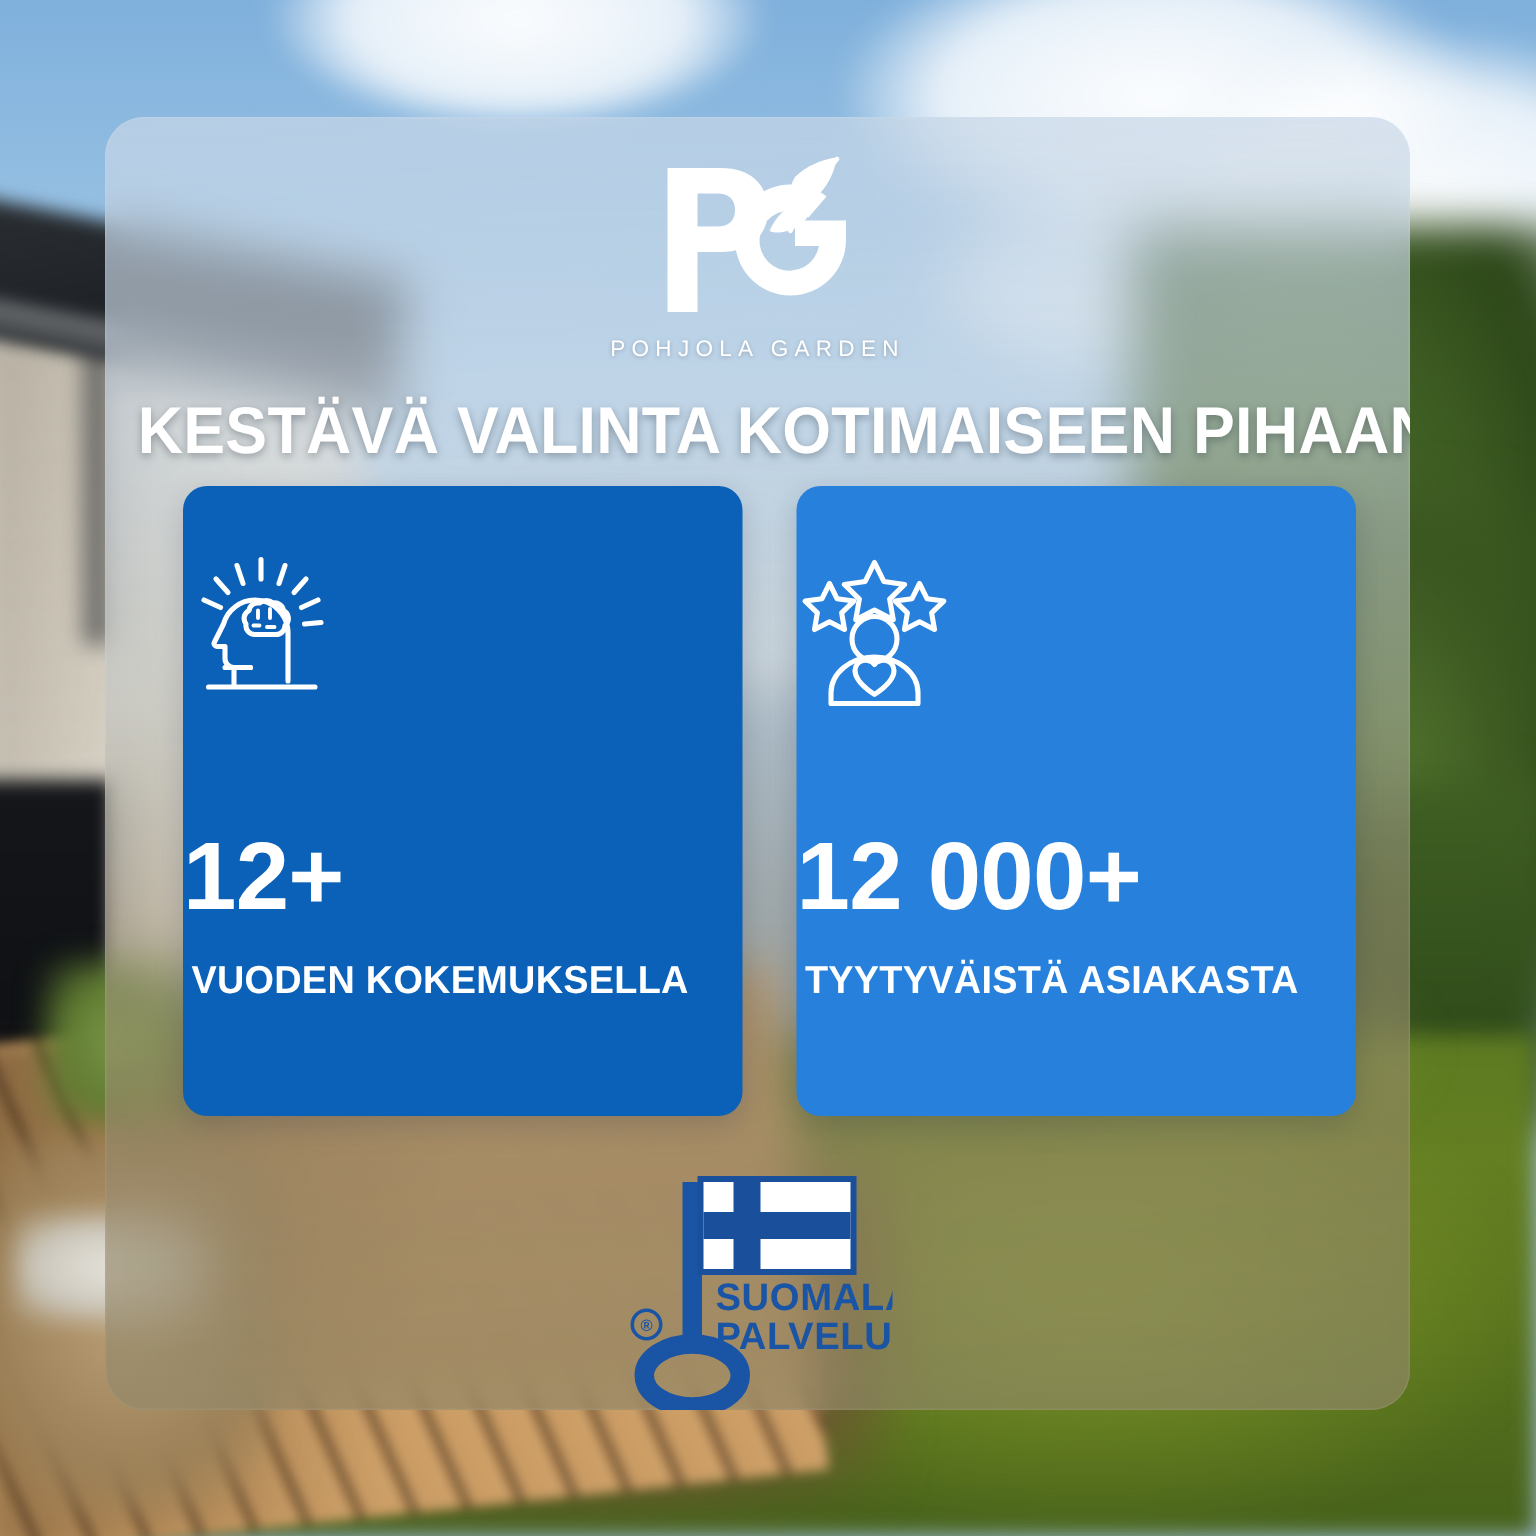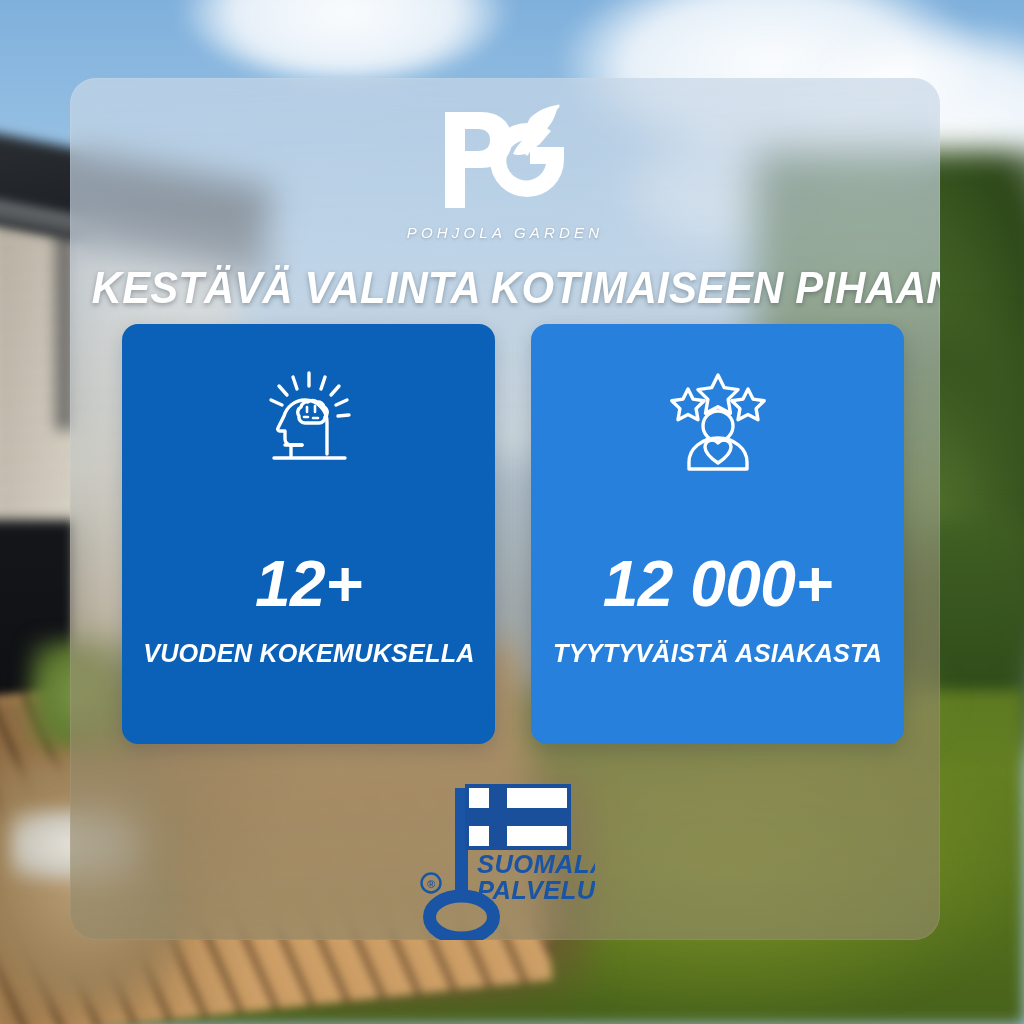--- a/index.html
+++ b/index.html
@@ -143,21 +143,20 @@
        rgba(225,234,244,.36) 0%,
        rgba(222,231,241,.30) 26%,
        rgba(200,206,206,.26) 46%,
        rgba(168,158,138,.26) 62%,
        rgba(150,136,110,.30) 80%,
        rgba(140,132,104,.33) 100%);
     backdrop-filter:blur(16px) saturate(1.05);
     -webkit-backdrop-filter:blur(16px) saturate(1.05);
     box-shadow:0 0 0 1px rgba(255,255,255,.12) inset;
     overflow:hidden;
-    font-style:italic;
   }
   
   #glass-panel::before{
     content:"";
     position:absolute; inset:0;
     background:linear-gradient(178deg,
        rgba(190,208,226,.55) 0%,
        rgba(196,210,224,.45) 22%,
        rgba(186,190,188,.38) 42%,
        rgba(160,148,126,.38) 60%,
@@ -198,21 +197,20 @@
   
   #stat-cards {
     position:absolute; left:36px; top:246px;
     width:798px; height:420px;
     display:flex; gap:20px;
   }
   .stat-card {
     flex:1;
     border-radius:16px;
     display:flex; flex-direction:column;
-    align-items:center;
     padding-top:46px;
     box-shadow:0 6px 20px rgba(10,30,60,.18);
     margin-left:16px;
   }
   .stat-icon { width:104px; height:104px; display:block; }
   .stat-value {
     color:#ffffff;
     font-weight:700;
     font-size:64px;
     line-height:1;

